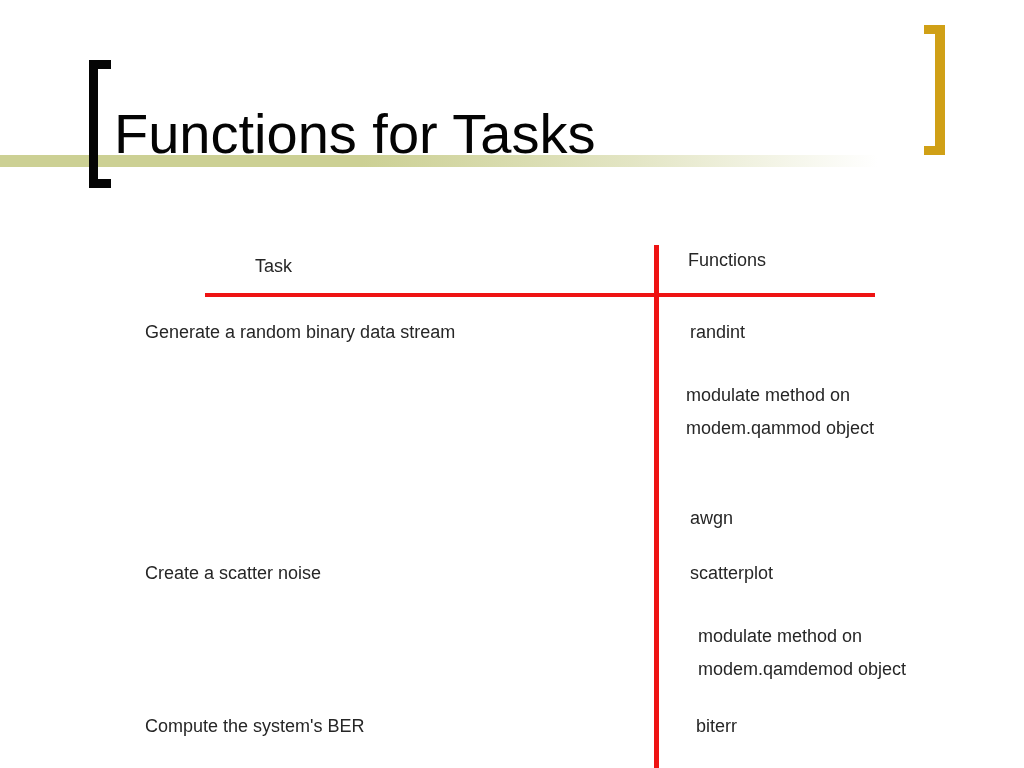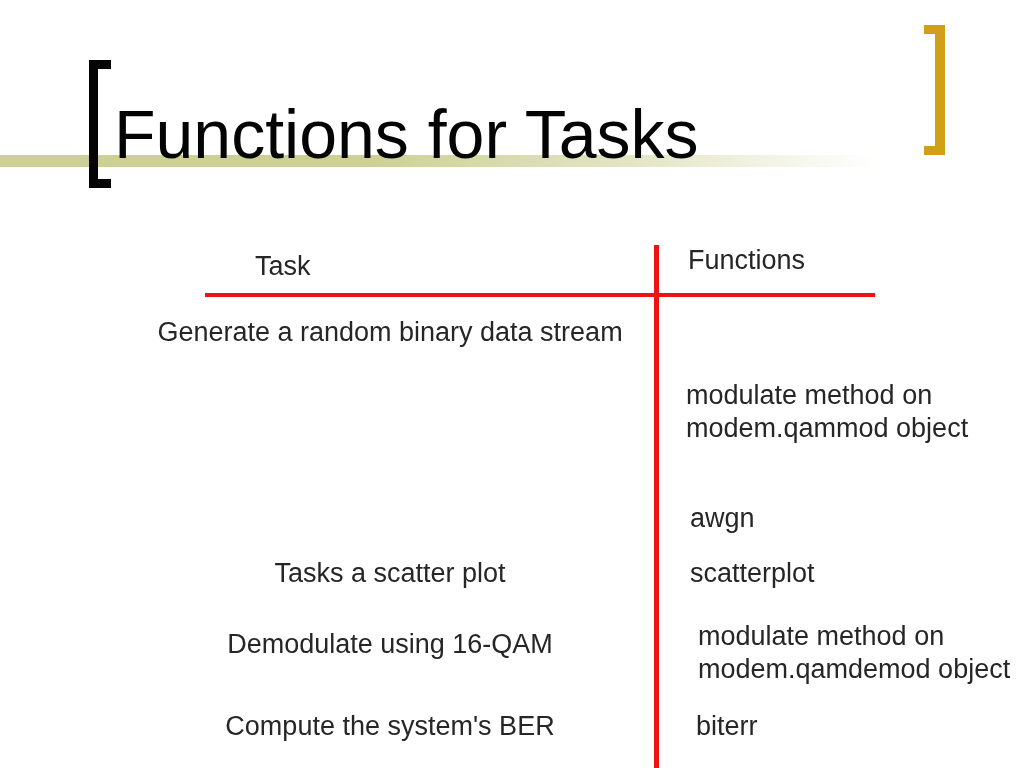--- a/index.html
+++ b/index.html
@@ -39,21 +39,21 @@
     width: 21px; height: 130px;
     box-sizing: border-box;
     border-right: 10px solid #d0a016;
     border-top: 9px solid #d0a016;
     border-bottom: 9px solid #d0a016;
     z-index: 3;
   }
   .slide-title {
     position: absolute;
     left: 114px; top: 104px;
-    font-size: 68px;
+    font-size: 56px;
     line-height: 60px;
     letter-spacing: 0px;
     color: #040404;
     white-space: nowrap;
     z-index: 2;
   }
 
   
   .rule-horizontal {
     position: absolute;
@@ -66,26 +66,26 @@
     position: absolute;
     left: 654px; top: 245px;
     width: 5px; height: 523px;
     background: #ee1313;
     z-index: 2;
   }
 
   
   .cell {
     position: absolute;
-    font-size: 27px;
+    font-size: 18px;
     line-height: 33px;
     color: #262626;
     white-space: pre-line;
   }
-  .task-col { left: 145px; width: 490px; text-align: center; }
+  .task-col { left: 145px; width: 490px; }
   .fn-col   { left: 690px; width: 330px; text-align: left; }
 
   .hdr-task      { left: 255px; top: 250px; width: auto; text-align: left; }
   .hdr-functions { left: 688px; top: 244px; }
 
   .t-row1 { top: 316px; }
   .t-row2 { top: 386px; }
   .t-row3 { top: 483px; }
   .t-row4 { top: 557px; }
   .t-row5 { top: 628px; }
@@ -109,29 +109,29 @@
 
   <div class="slide-title">Functions for Tasks</div>
 
   <div class="rule-horizontal"></div>
   <div class="rule-vertical"></div>
 
   <div class="cell hdr-task">Task</div>
   <div class="cell hdr-functions">Functions</div>
 
   <div class="cell task-col t-row1">Generate a random binary data stream</div>
+  <div class="cell fn-col f-row1">randint</div>
 
   <div class="cell fn-col f-row2">modulate method on
 modem.qammod object</div>
 
   <div class="cell fn-col f-row3">awgn</div>
 
-  <div class="cell task-col t-row4">Tasks a scatter plot</div>
+  <div class="cell task-col t-row4">Create a scatter noise</div>
   <div class="cell fn-col f-row4">scatterplot</div>
 
-  <div class="cell task-col t-row5">Demodulate using 16-QAM</div>
   <div class="cell fn-col f-row5">modulate method on
 modem.qamdemod object</div>
 
   <div class="cell task-col t-row6">Compute the system's BER</div>
   <div class="cell fn-col f-row6">biterr</div>
 
 </div>
 
 </body></html>

